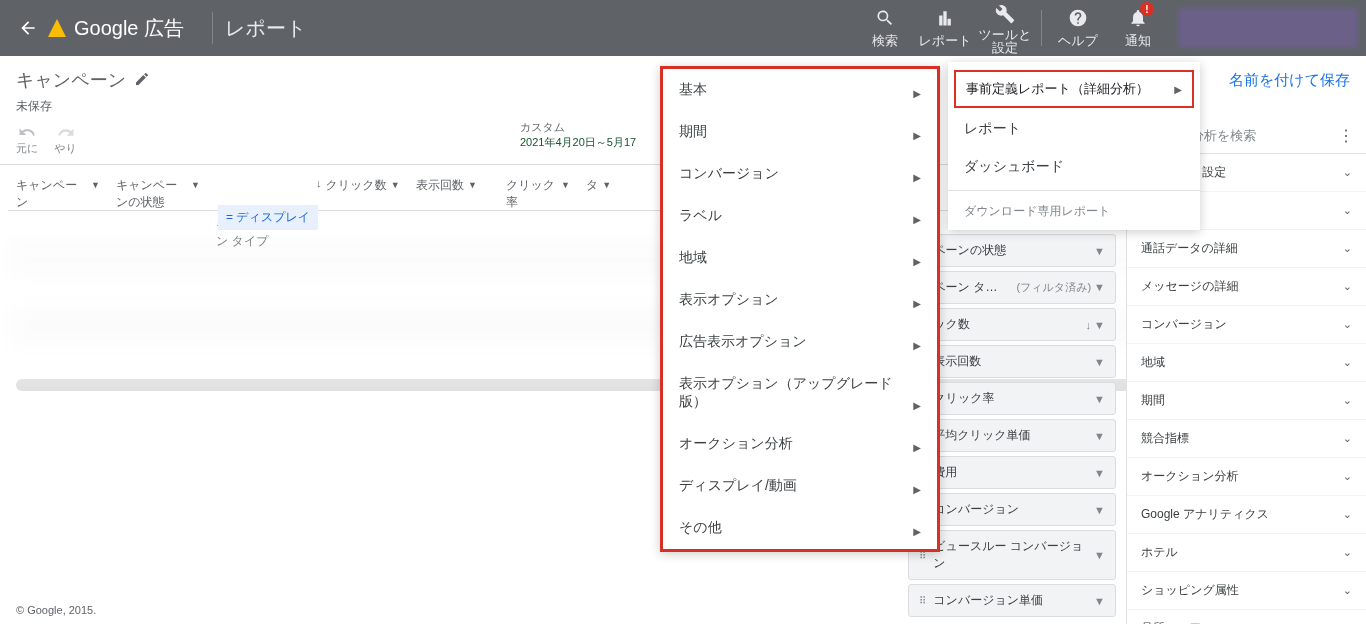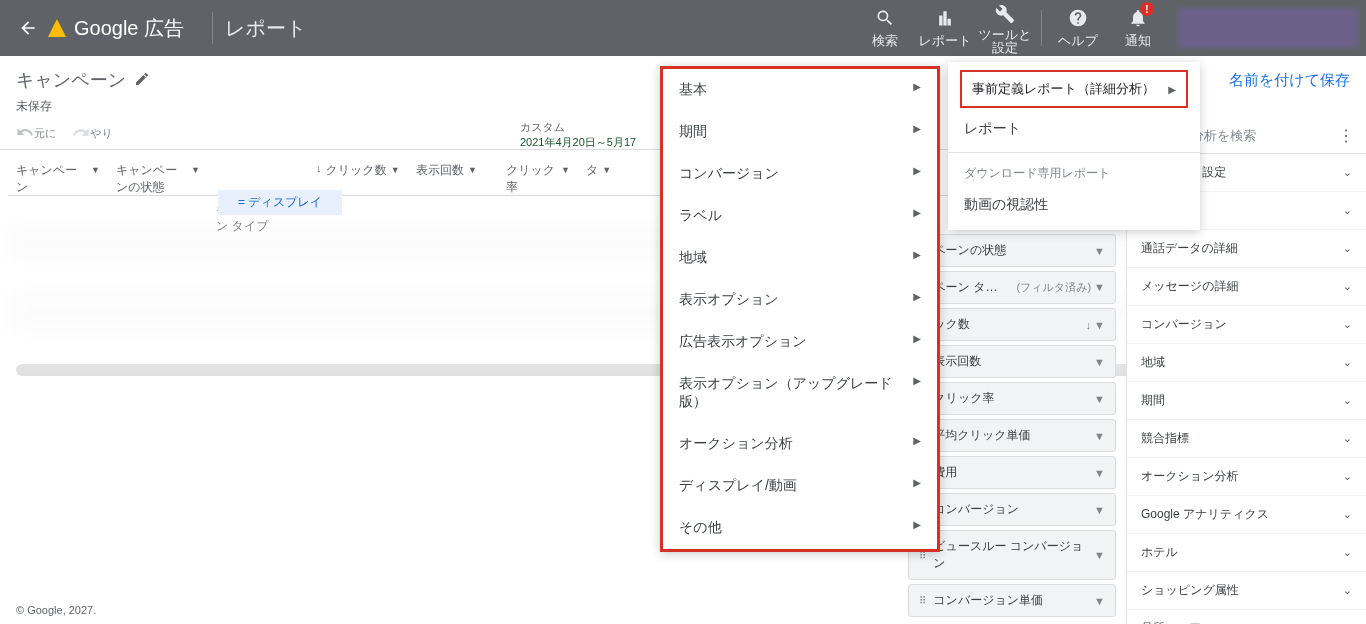--- a/index.html
+++ b/index.html
@@ -18,38 +18,38 @@
 .notif-badge{position:relative}
 .notif-badge::after{content:"!";position:absolute;top:-4px;right:-4px;background:#d93025;color:#fff;width:14px;height:14px;border-radius:50%;font-size:10px;display:flex;align-items:center;justify-content:center;font-weight:bold}
 .account-box{width:180px;height:40px;background:#7b5cba;border-radius:4px;margin-left:8px;filter:blur(2px);opacity:.4}
 .subheader{display:flex;align-items:center;padding:10px 16px;height:48px}
 .page-title{font-size:18px;color:#5f6368}
 .edit-icon{margin-left:8px;color:#5f6368;cursor:pointer}
 .save-link{margin-left:auto;color:#1a73e8;font-size:15px;cursor:pointer}
 .unsaved{padding:0 16px;color:#5f6368;font-size:12px;margin-top:-6px}
 .toolbar{display:flex;align-items:center;padding:8px 16px;border-bottom:1px solid #dadce0;color:#80868b;font-size:11px}
 .undo-redo{display:flex;gap:16px}
-.undo-redo>div{display:flex;flex-direction:row;align-items:flex-end;cursor:pointer}
+.undo-redo>div{display:flex;flex-direction:column;align-items:center;cursor:pointer}
 .date-range{position:absolute;left:520px;top:120px}
 .date-label{color:#5f6368;font-size:11px}
 .date-value{color:#14532d;font-size:11px}
 .table-area{padding:0 8px;position:relative}
 .table-headers{display:flex;border-bottom:1px solid #dadce0;height:46px;align-items:flex-start;padding-top:6px}
 .th{padding:6px 8px;color:#5f6368;font-size:12px;display:flex;align-items:flex-start;gap:4px;cursor:pointer}
 .th .dd{color:#5f6368;font-size:9px;margin-top:3px}
 .sort-arrow{font-size:11px;color:#5f6368}
-.filter-chip{position:absolute;left:218px;top:40px;background:#e8f0fe;color:#1967d2;padding:4px 20px;font-size:12px}
+.filter-chip{position:absolute;left:218px;top:40px;background:#e8f0fe;color:#1967d2;padding:4px 8px;font-size:12px}
 .blurred-rows{height:140px;margin-top:28px;filter:blur(8px);background:linear-gradient(#f5f5f5 25%,#fff 25%,#fff 50%,#f5f5f5 50%,#f5f5f5 75%,#fff 75%);opacity:.3}
 .scrollbar{height:12px;background:#e0e0e0;margin:0 8px;border-radius:6px}
 .submenu{position:absolute;left:660px;top:66px;width:280px;background:#fff;border:3px solid #d93025;box-shadow:0 2px 10px rgba(0,0,0,.2);z-index:10}
-.submenu-item{padding:12px 16px;color:#3c4043;font-size:14px;display:flex;justify-content:space-between;align-items:flex-start;cursor:pointer}
+.submenu-item{padding:12px 16px;color:#3c4043;font-size:14px;display:flex;justify-content:space-between;align-items:flex-end;cursor:pointer}
 .arrow-r{color:#5f6368;font-size:10px}
 .dropdown-menu{position:absolute;left:948px;top:62px;width:252px;background:#fff;box-shadow:0 2px 10px rgba(0,0,0,.2);z-index:11;padding:6px 0}
 .dd-item{padding:10px 16px;font-size:14px;color:#3c4043;cursor:pointer}
-.dd-highlighted{border:2.5px solid #d93025;margin:2px 12px;padding:8px 10px;display:flex;justify-content:space-between;align-items:center}
+.dd-highlighted{border:2.5px solid #d93025;margin:2px 6px;padding:8px 10px;display:flex;justify-content:space-between;align-items:center}
 .dd-divider{height:1px;background:#e0e0e0;margin:4px 0}
 .dd-section-label{padding:8px 16px 4px;font-size:12px;color:#80868b}
 .right-panel{position:absolute;right:0;top:118px;width:240px;background:#fff;border-left:1px solid #e0e0e0;height:506px}
 .search-row{display:flex;align-items:center;padding:8px 12px;gap:8px;border-bottom:1px solid #e0e0e0;color:#80868b;font-size:13px}
 .kebab{margin-left:auto;cursor:pointer;font-size:16px;color:#5f6368}
 .category-item{padding:10px 14px;font-size:12px;color:#3c4043;display:flex;justify-content:space-between;align-items:center;border-bottom:1px solid #f1f3f4;cursor:pointer}
 .chev{color:#5f6368;font-size:11px}
 .col-chips{position:absolute;left:908px;top:234px;width:208px;z-index:5}
 .col-chip{background:#f1f3f4;border:1px solid #dadce0;border-radius:3px;margin-bottom:4px;padding:7px 10px;font-size:12px;color:#3c4043;display:flex;align-items:center;gap:6px}
 .drag-handle{color:#80868b;font-size:10px;letter-spacing:1px}
@@ -233,26 +233,24 @@
     </div>
   </div>
 
 <div class="dropdown-menu">
   <div class="dd-highlighted">
     <span>事前定義レポート（詳細分析）</span>
     <span class="arrow-r">▶</span>
   </div>
   <div id="dd-items">
       <div class="dd-item">レポート</div>
+      <div class="dd-item">ダッシュボード</div>
     </div>
   <div class="dd-divider"></div>
   <div class="dd-section-label">ダウンロード専用レポート</div>
-  <div id="dd-section-items">
-      <div class="dd-item">動画の視認性</div>
-    </div>
 </div>
 
 <div class="col-chips" id="col-chips">
     <div class="col-chip">
       <span class="drag-handle">⠿</span>
       <span>ペーンの状態</span>
       <span class="meta">▼</span>
     </div>
     <div class="col-chip">
       <span class="drag-handle">⠿</span>
@@ -358,13 +356,13 @@
         <span>ショッピング属性</span>
         <span class="chev">⌄</span>
       </div>
       <div class="category-item">
         <span>品質スコア</span>
         <span class="chev">⌄</span>
       </div>
     </div>
 </div>
 
-<div class="footer">© Google, 2027.</div>
+<div class="footer">© Google, 2015.</div>
 
 </body></html>

